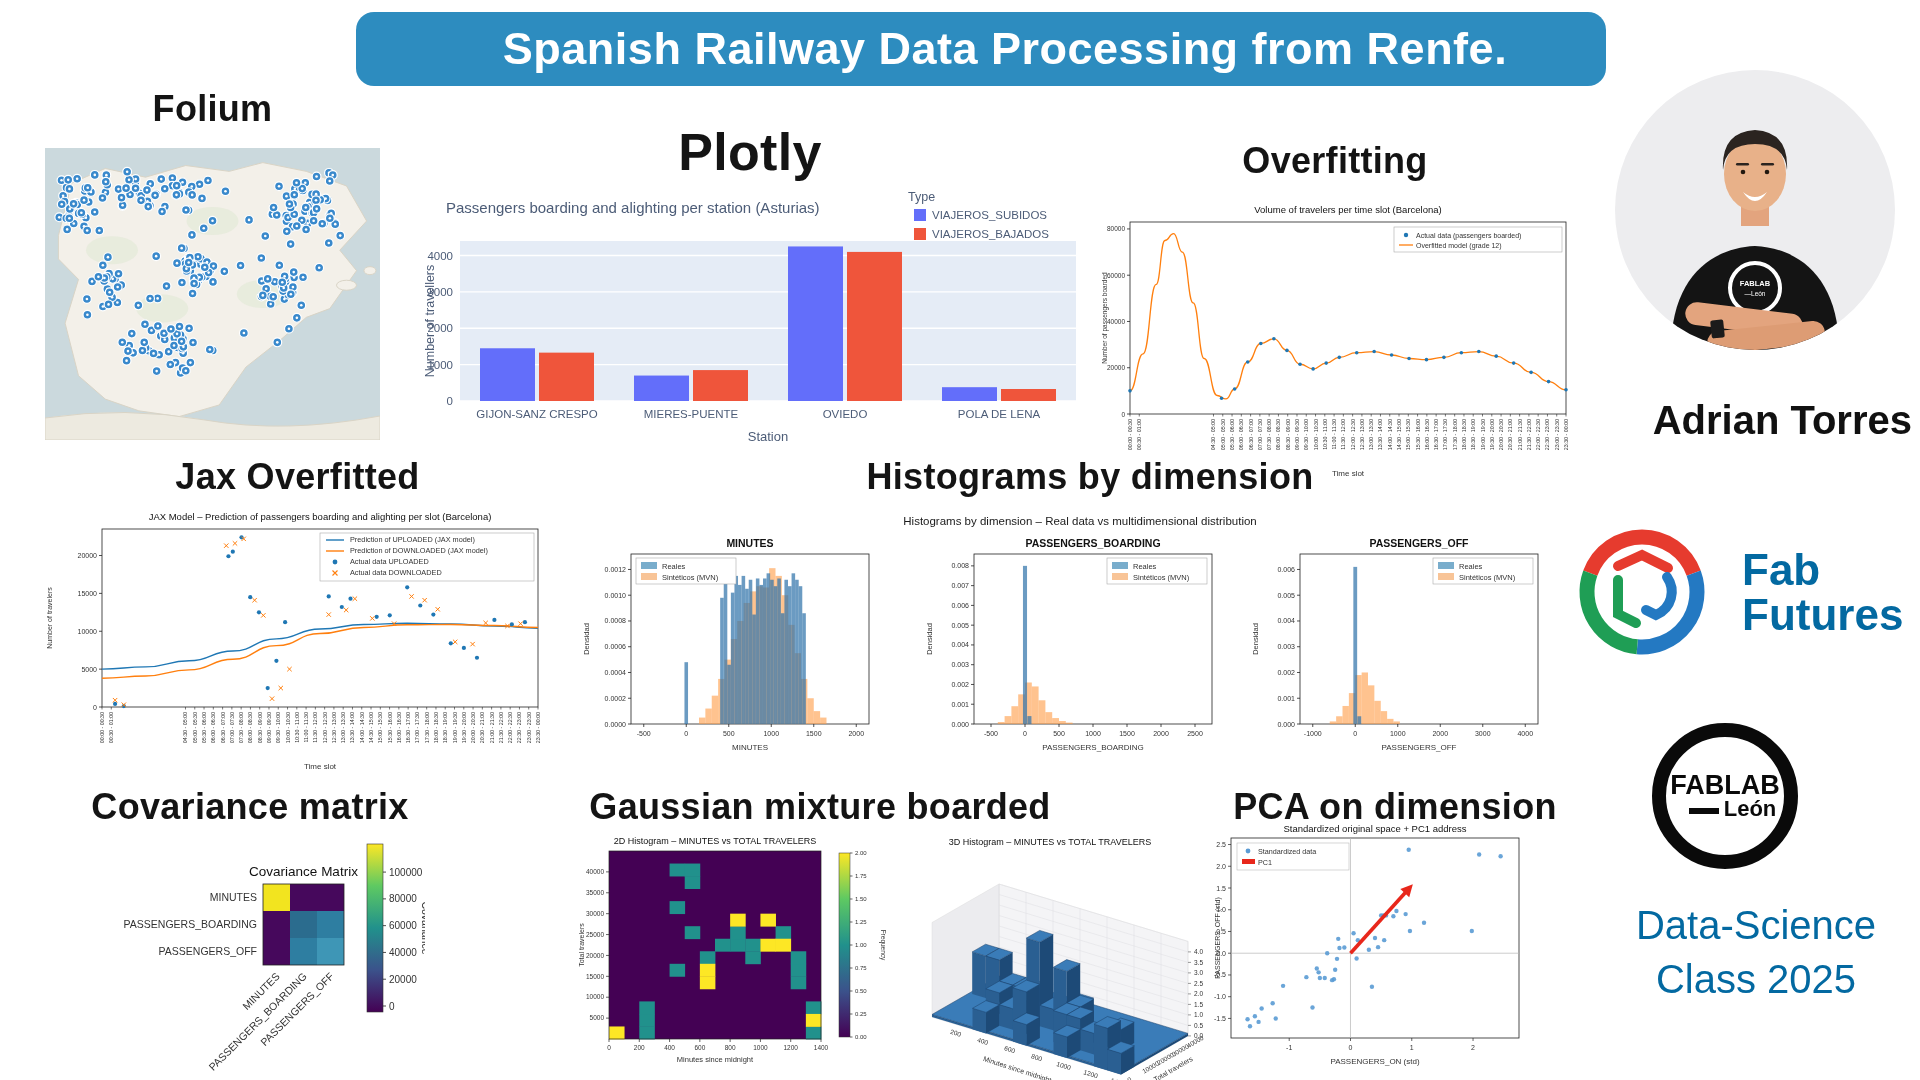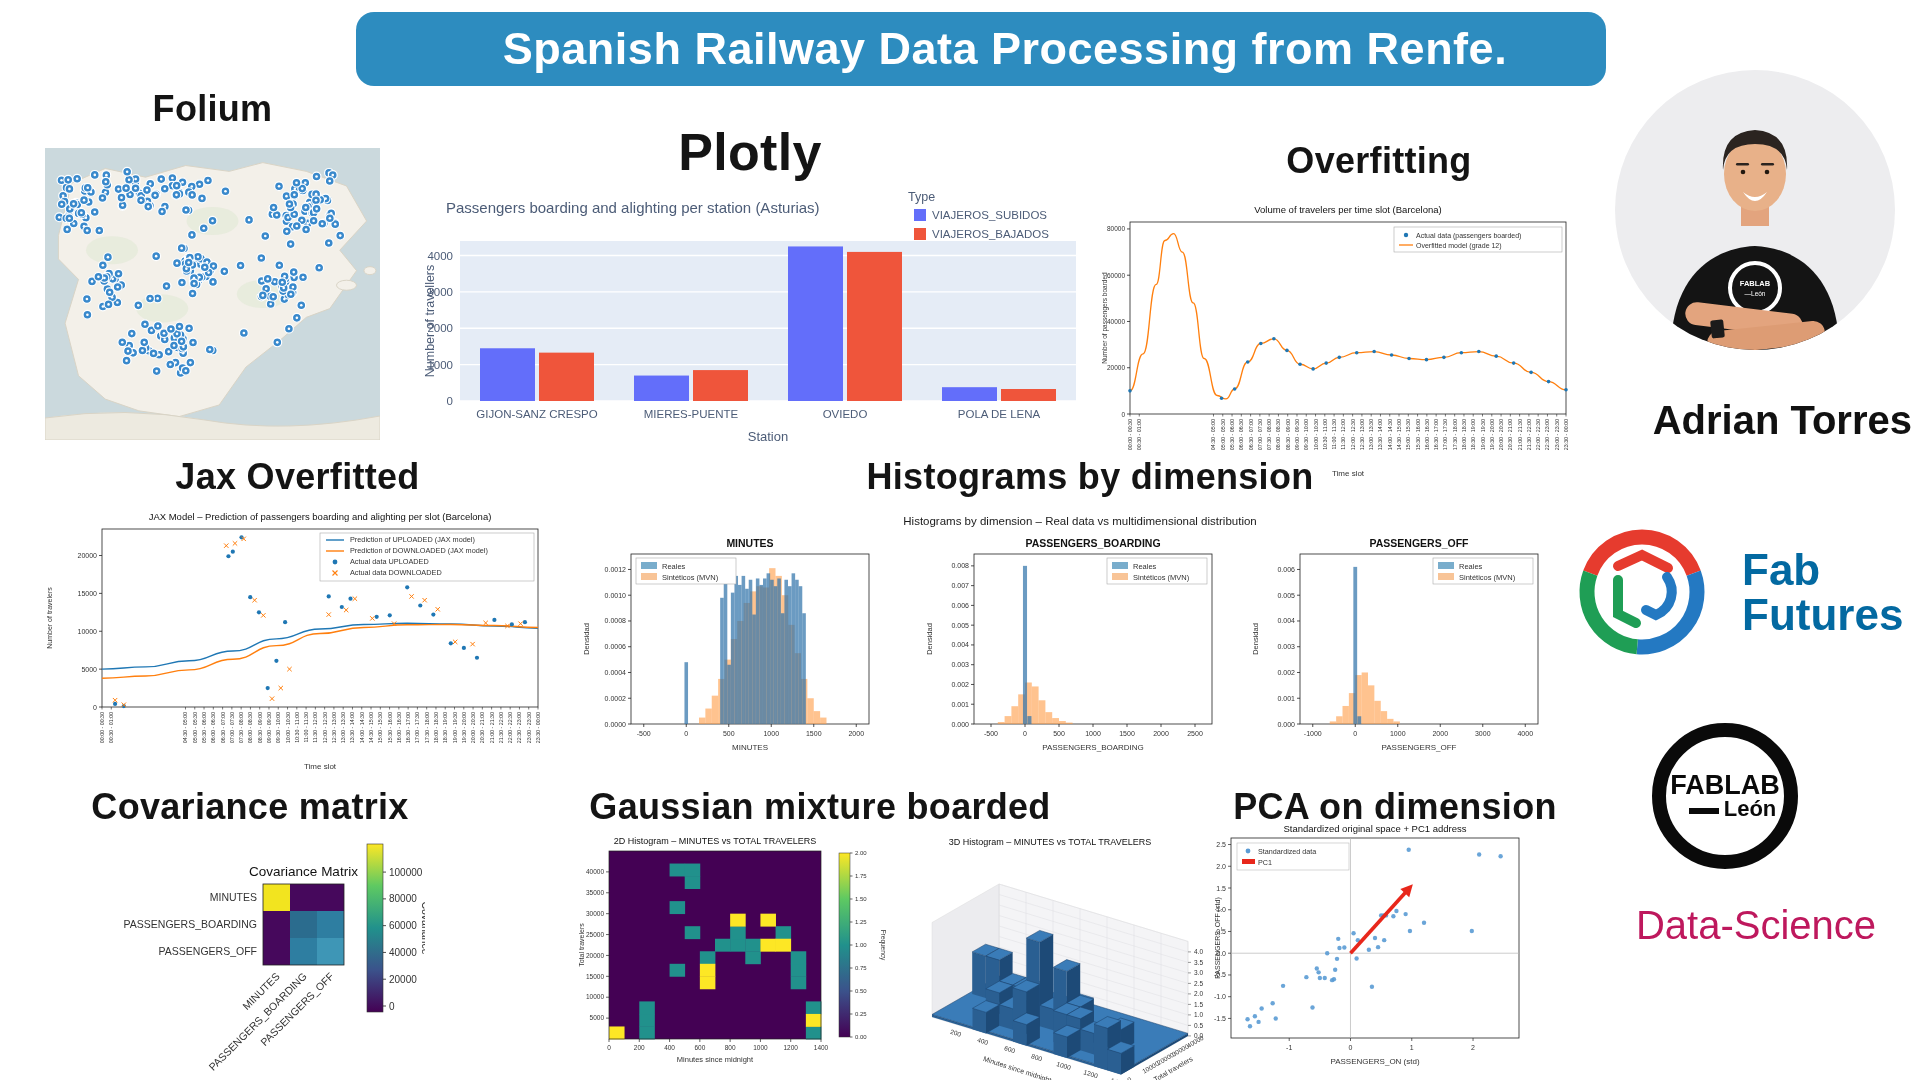--- a/index.html
+++ b/index.html
@@ -9,34 +9,34 @@
   #banner{position:absolute;left:356px;top:12px;width:1250px;height:74px;border-radius:18px;
           display:flex;align-items:center;justify-content:center;}
   #banner span{color:#fff;font-size:45px;font-weight:600;letter-spacing:.5px;margin-left:48px;}
   .chartbox{position:absolute;}
   svg text{font-family:"Liberation Sans",sans-serif;}
   #author-name{position:absolute;left:1600px;top:398px;width:312px;text-align:right;
                font-size:40px;font-weight:800;}
   #fabfutures-text{position:absolute;left:1742px;top:548px;font-size:44px;font-weight:800;
                    line-height:1.02;color:#0369a1;}
   #datasci{position:absolute;left:1598px;top:898px;width:316px;text-align:center;
-           font-size:40px;font-weight:500;line-height:1.35;color:#be185d;}
+           font-size:40px;font-weight:500;line-height:1.35;color:#0369a1;}
   #hist-suptitle{position:absolute;left:660px;top:515px;width:840px;text-align:center;
                  font-size:11.5px;color:#1a1a1a;}
 </style>
 </head>
 <body>
 
 <div id="banner" style="background: rgb(45, 140, 191);">
   <span>Spanish Railway Data Processing from Renfe.</span>
 </div>
 
 <div class="h" style="left:45px;top:88px;width:335px;font-size:36px">Folium</div>
 <div class="h" style="left:420px;top:122px;width:660px;font-size:52px">Plotly</div>
-<div class="h" style="left:1144px;top:140px;width:470px;font-size:36px">Overfitting</div>
+<div class="h" style="left:1100px;top:140px;width:470px;font-size:36px">Overfitting</div>
 <div class="h" style="left:40px;top:456px;width:515px;font-size:36px">Jax Overfitted</div>
 <div class="h" style="left:620px;top:456px;width:940px;font-size:36px">Histograms by dimension</div>
 <div class="h" style="left:40px;top:786px;width:420px;font-size:36px">Covariance matrix</div>
 <div class="h" style="left:555px;top:786px;width:530px;font-size:36px">Gaussian mixture boarded</div>
 <div class="h" style="left:1180px;top:786px;width:430px;font-size:36px">PCA on dimension</div>
 
 <div id="folium" class="chartbox" style="left:45px;top:148px;width:335px;height:292px"><svg width="335" height="292">
       <rect x="0" y="0" width="335" height="292" fill="#CBD9DD"></rect>
       <polygon points="13.4,87.6 26.8,35.04 60.3,20.44 100.5,29.200000000000003 140.7,17.52 184.25000000000003,23.36 217.75,14.600000000000001 261.3,23.36 301.5,37.96 321.59999999999997,73 294.8,102.19999999999999 311.55,122.64 284.75,160.60000000000002 261.3,169.35999999999999 234.49999999999997,192.72 201,219 174.20000000000002,256.96 134,268.64 93.80000000000001,262.8 60.3,251.12 33.5,227.76000000000002 20.099999999999998,175.2 33.5,131.4 13.4,110.96000000000001" fill="#F3F0E9" stroke="#D9D4C6" stroke-width="1"></polygon>
       <ellipse cx="301.5" cy="137.23999999999998" rx="10" ry="5" fill="#F3F0E9" stroke="#D9D4C6"></ellipse>
@@ -2082,13 +2082,14 @@
     </svg></div>
 
 <div id="fablab-logo" class="chartbox" style="left:1645px;top:716px;width:160px;height:160px"><svg width="160" height="160">
       <circle cx="80" cy="80" r="66" fill="none" stroke="#0A0A0A" stroke-width="14"></circle>
       <text x="80" y="78" font-size="27" fill="#0A0A0A" text-anchor="middle" font-weight="900">FABLAB</text>
       <rect x="44" y="92" width="30" height="6" fill="#0A0A0A"></rect>
       <text x="105" y="100" font-size="22" fill="#0A0A0A" text-anchor="middle" font-weight="700">León</text>
     </svg></div>
 <div id="datasci">
   <div>Data-Science</div>
+  <div>Class 2025</div>
 </div>
 
 </body></html>

